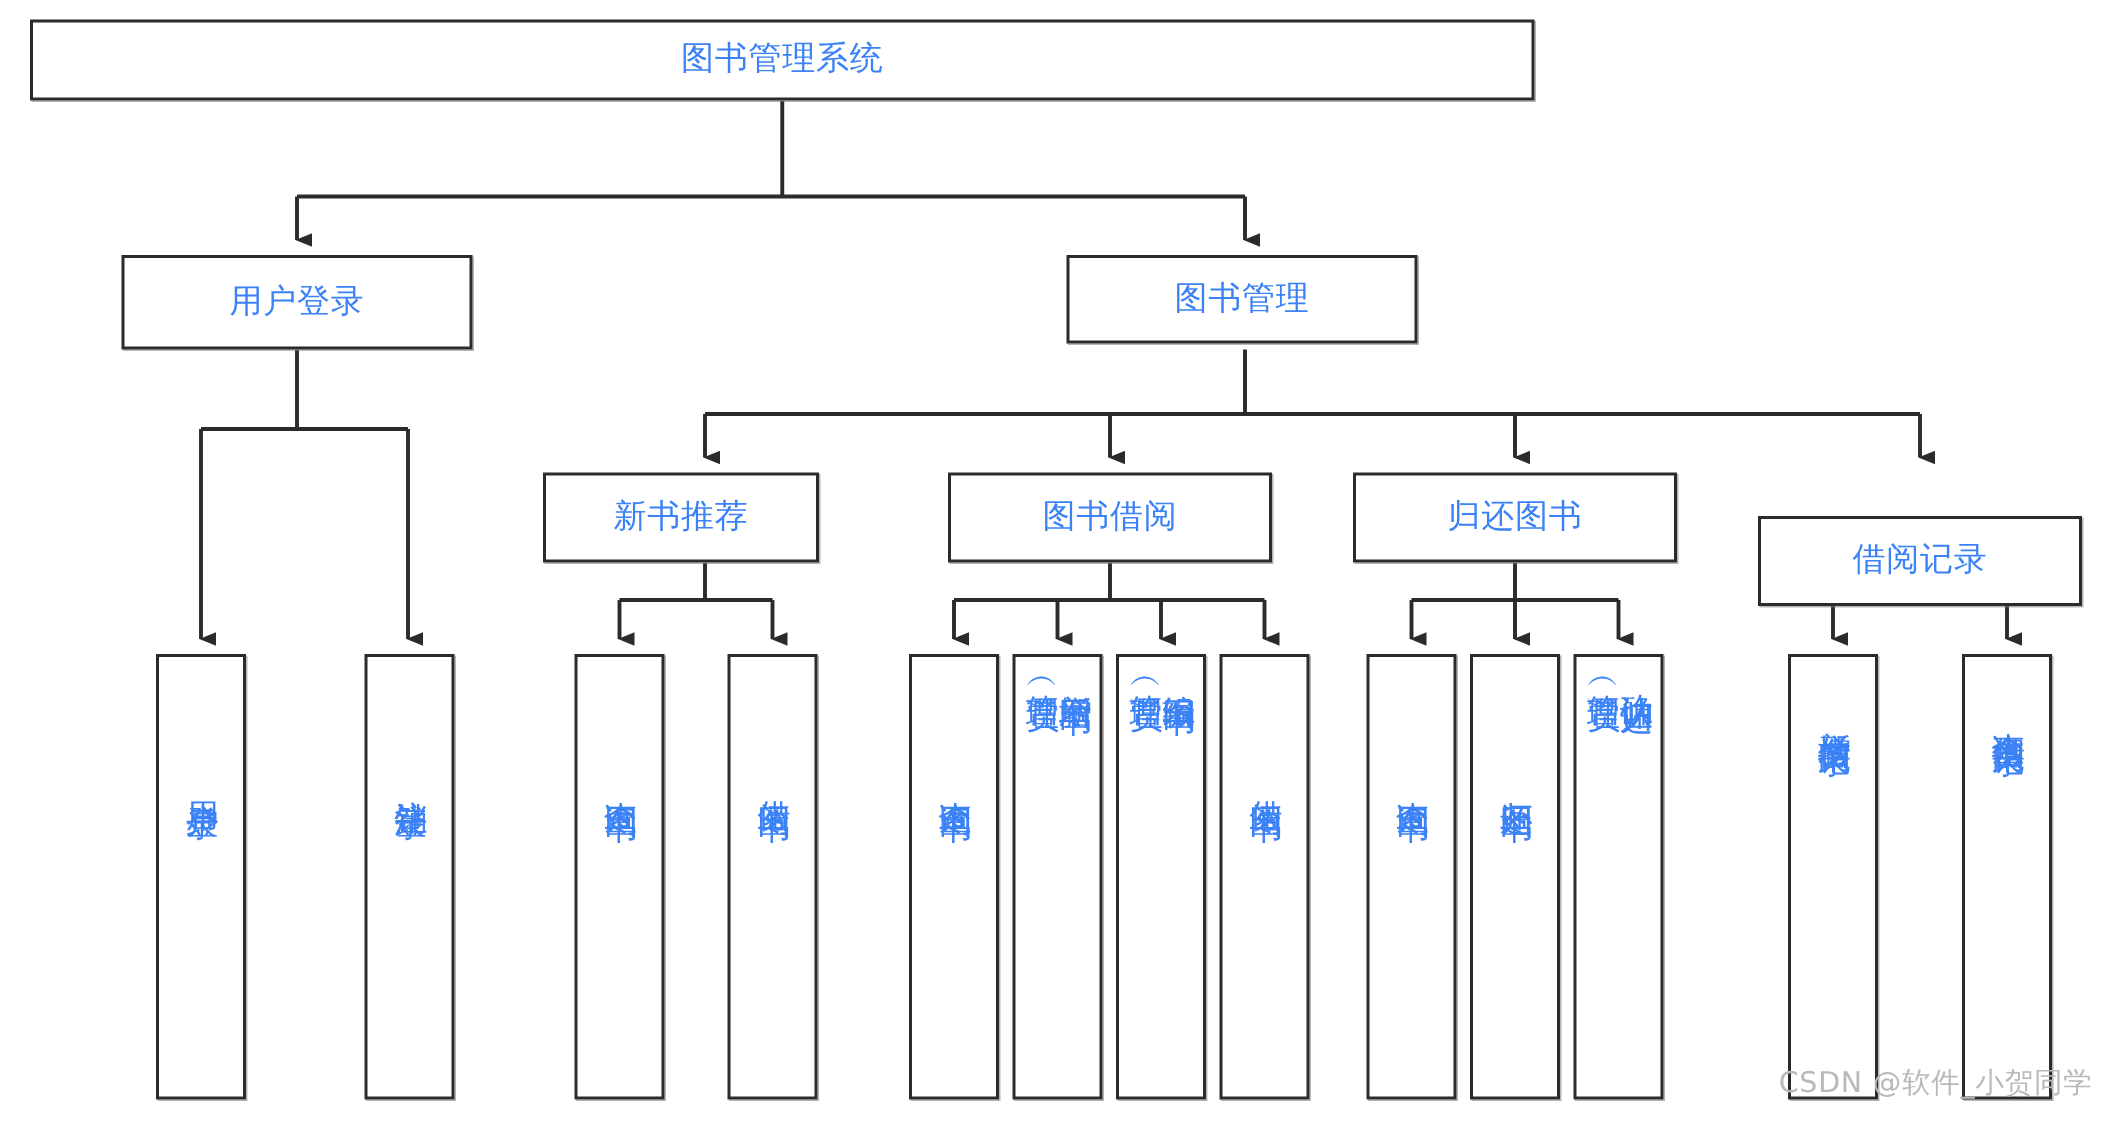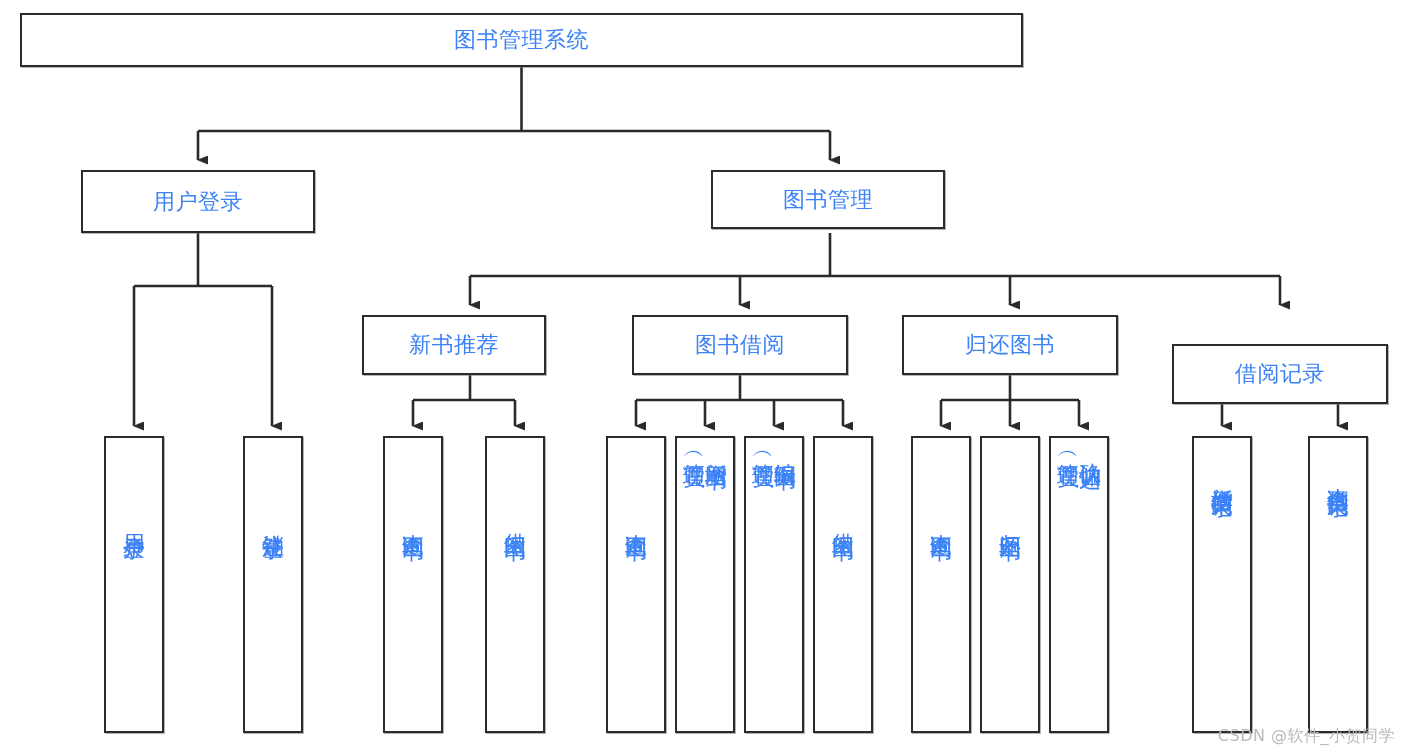--- a/index.html
+++ b/index.html
@@ -52,22 +52,22 @@
     writing-mode: vertical-rl;
     text-orientation: upright;
     font-size: 22px;
     letter-spacing: 2px;
     line-height: 1.0;
     white-space: pre;
   }
   #watermark {
     position: absolute;
     right: 10px;
-    bottom: 0;
-    font-size: 16px;
+    bottom: 12px;
+    font-size: 19px;
     color: #b9b9b9;
     letter-spacing: 0.5px;
     white-space: pre;
     pointer-events: none;
   }
 </style>
 </head>
 <body>
 
 <div id="diagram-root">

